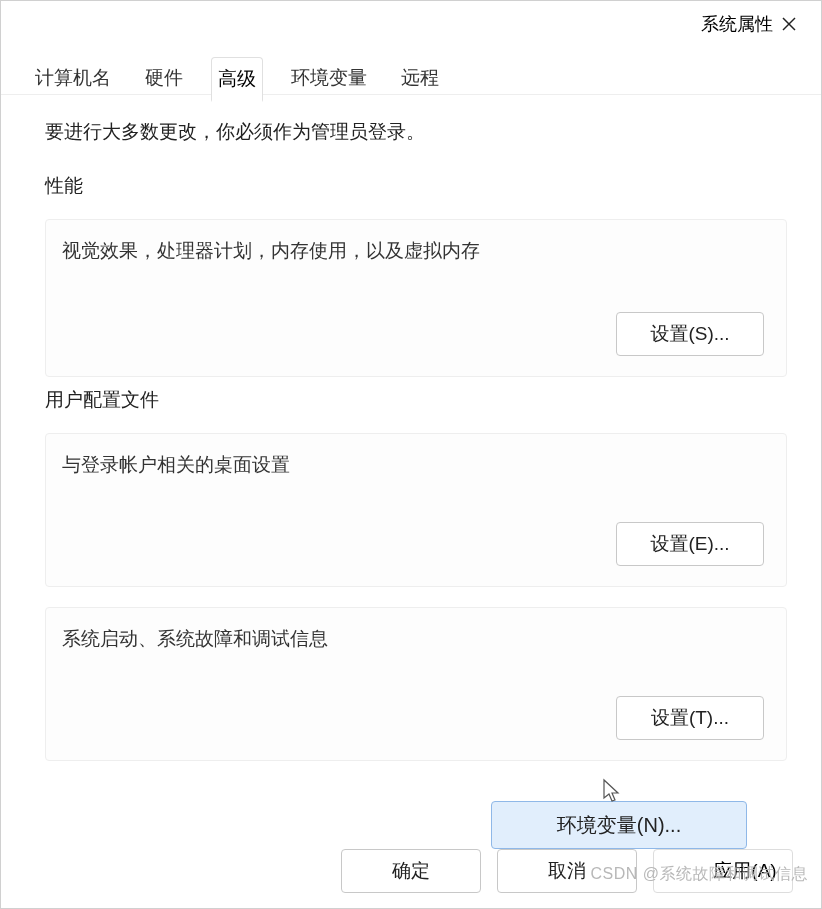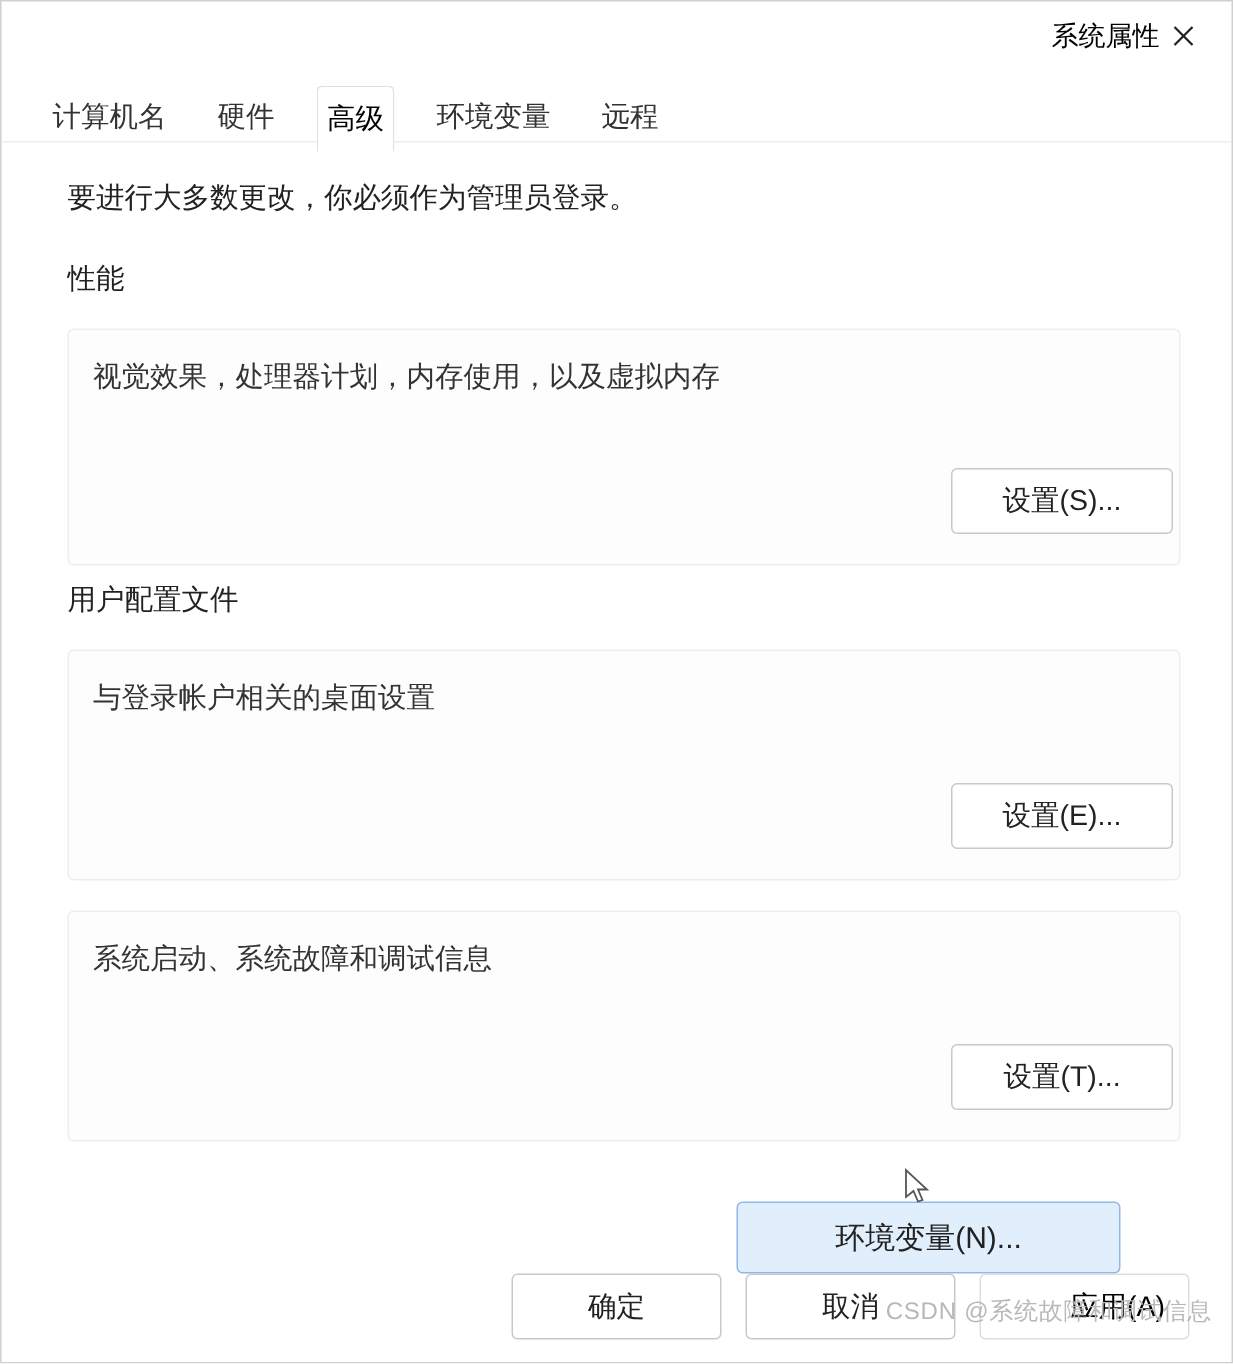--- a/index.html
+++ b/index.html
@@ -83,21 +83,21 @@
       margin-bottom: 10px;
     }
     .group-title {
       font-size: 19px;
       color: #222;
       margin-bottom: 6px;
     }
     .group-box {
       border: 1px solid #eee;
       border-radius: 4px;
-      padding: 18px 4px 20px 16px;
+      padding: 18px 22px 20px 16px;
       background: #fdfdfd;
       margin-top: 20px;
     }
     .group-desc {
       font-size: 19px;
       color: #333;
       margin-bottom: 48px;
     }
     .group-desc.short-gap {
       margin-bottom: 44px;

